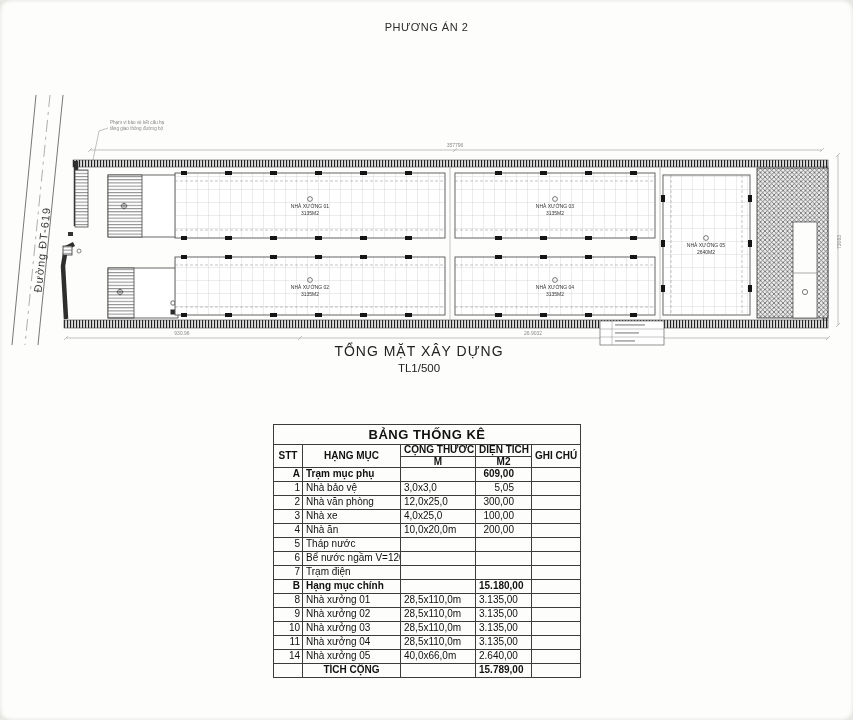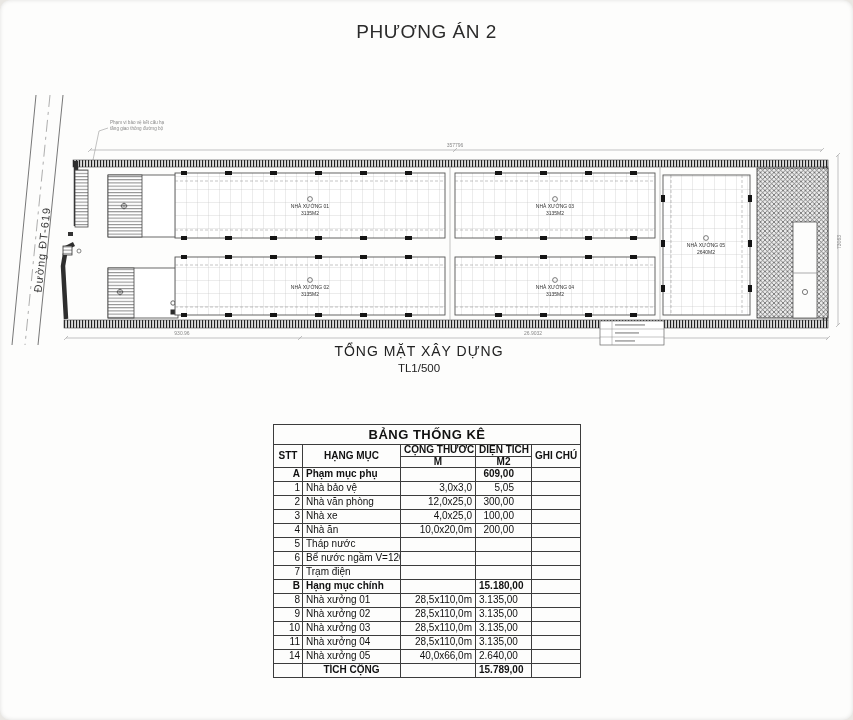--- a/index.html
+++ b/index.html
@@ -1,38 +1,38 @@
 <!DOCTYPE html>
 <html><head>
 <meta charset="utf-8">
 <style>
   html,body{margin:0;padding:0;background:#e9e7e3;}
   body{width:853px;height:720px;font-family:"Liberation Sans","DejaVu Sans",sans-serif;}
   .sheet{position:relative;width:853px;height:720px;background:#fdfdfc;border-radius:10px;overflow:hidden;
          box-shadow:inset 0 0 4px rgba(0,0,0,.12);}
   .page-title{position:absolute;top:21px;left:0;width:100%;text-align:center;
-              font-size:19px;letter-spacing:.5px;color:#2b2b2b;}
+              font-size:11px;letter-spacing:.5px;color:#2b2b2b;}
   svg{position:absolute;left:0;top:60px;}
   svg text{font-family:"Liberation Sans","DejaVu Sans",sans-serif;}
   .cap1{font-size:14px;fill:#222;text-anchor:middle;letter-spacing:1px;}
   .cap2{font-size:11.5px;fill:#222;text-anchor:middle;}
   .bldlbl{font-size:5px;fill:#333;text-anchor:middle;}
   .dimtxt{font-size:5px;fill:#8a8a8a;text-anchor:middle;}
   .notetxt{font-size:4.6px;fill:#8a8a8a;}
   .roadlbl{font-size:11px;fill:#3a3a3a;letter-spacing:1px;}
   
   .stats{position:absolute;left:273px;top:424px;width:307px;border-collapse:collapse;table-layout:fixed;
          font-size:10px;color:#111;}
   .stats th,.stats td{border:1px solid #3c3c3c;height:13px;padding:0 3px;line-height:1.05;overflow:hidden;
                       white-space:nowrap;font-weight:normal;}
   .stats .ttl{font-weight:bold;font-size:13px;height:19px;text-align:center;letter-spacing:.5px;}
   .stats thead th{font-weight:bold;text-align:center;height:10px;}
   .stats td.stt{text-align:right;padding-right:2px;}
   .stats td.item{text-align:left;}
-  .stats td.size{text-align:right;}
+  .stats td.size{text-align:left;}
   .stats td.area{text-align:right;padding-right:17px;}
   .stats tr.bold td{font-weight:bold;}
   .stats td.tcenter{text-align:center;}
 </style>
 </head>
 <body>
 
 <div class="sheet">
 
   <div class="page-title">PHƯƠNG ÁN 2</div>
@@ -229,21 +229,21 @@
         <th rowspan="2">GHI CHÚ</th>
       </tr>
       <tr>
         <th>M</th>
         <th>M2</th>
       </tr>
     </thead>
     <tbody id="tbody">
         <tr class="bold">
       <td class="stt">A</td>
-      <td class="item">Phạm mục phụ</td>
+      <td class="item">Trạm mục phụ</td>
       <td class="size"></td>
       <td class="area">609,00</td>
       <td class="note"></td>
     </tr>
         <tr>
       <td class="stt">1</td>
       <td class="item">Nhà bảo vệ</td>
       <td class="size">3,0x3,0</td>
       <td class="area">5,05</td>
       <td class="note"></td>

